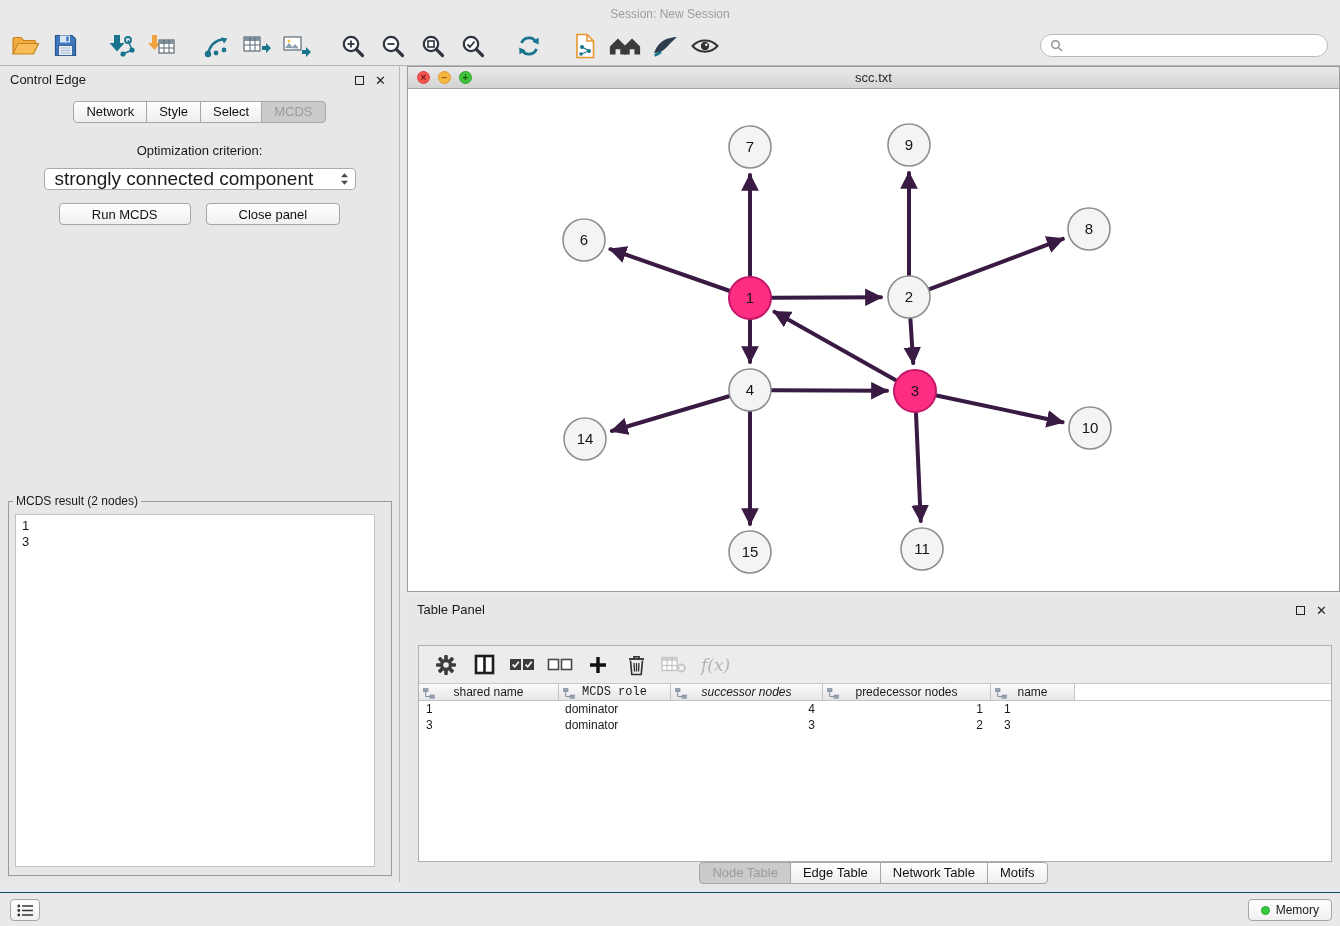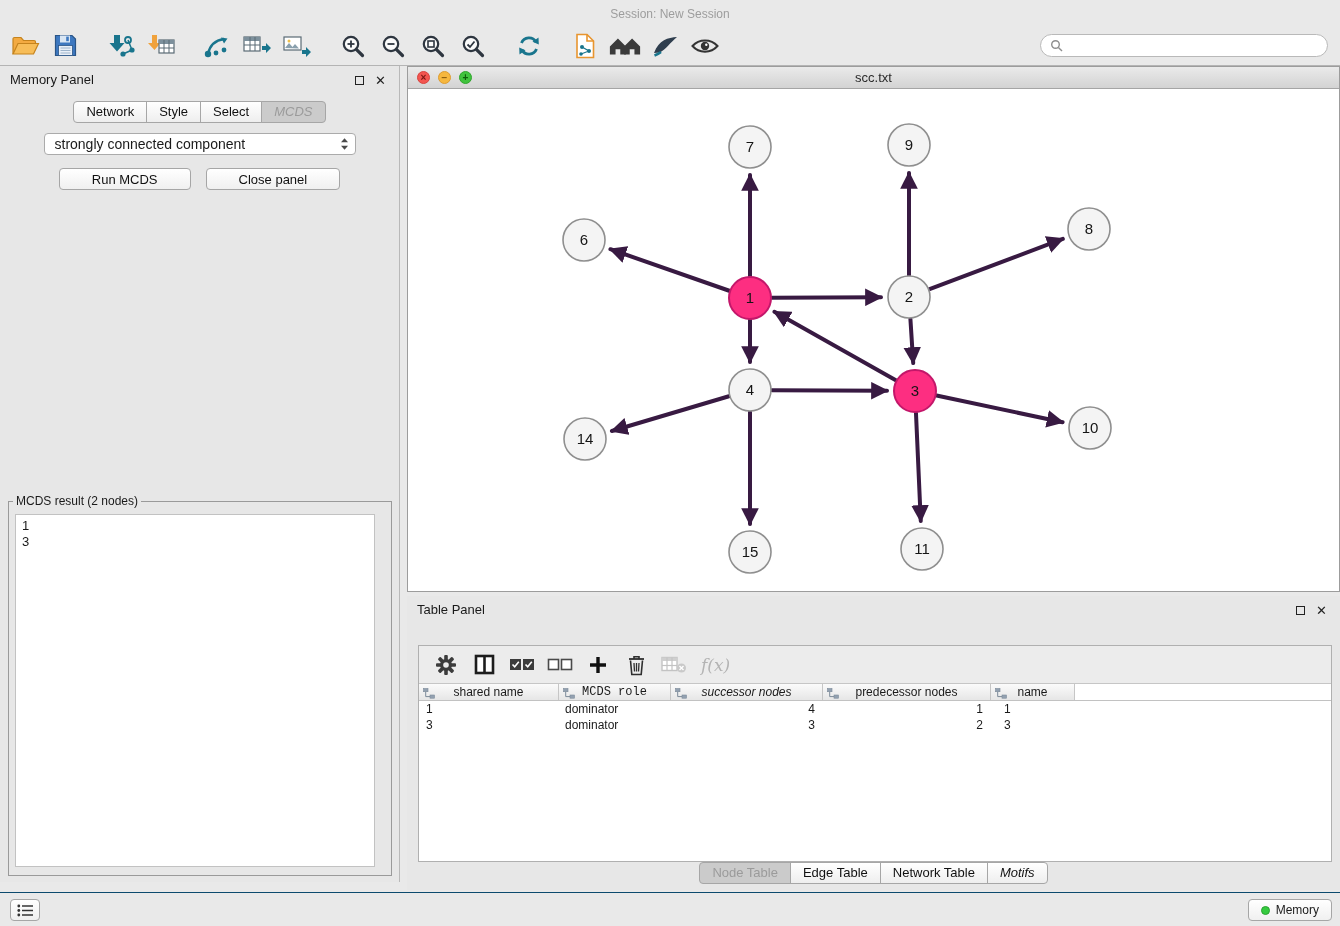--- a/index.html
+++ b/index.html
@@ -23,28 +23,28 @@
                    border-right:1px solid #b9b9b9; }
   .panel-header { position:relative; height:28px; line-height:28px; padding-left:10px; color:#1a1a1a; }
   .panel-ctrls { position:absolute; right:13px; top:0; height:28px; display:flex; align-items:center; gap:11px; }
   .float-glyph { width:9px; height:9px; border:1.5px solid #222; display:inline-block; }
   .close-glyph { font-size:13px; font-weight:bold; color:#222; line-height:1; }
 
   .tabs { display:flex; justify-content:center; }
   .tab { padding:2px 12px 3px; font-size:13px; background:linear-gradient(#ffffff,#eeeeee);
          border:1px solid #a6a6a6; margin-left:-1px; color:#111; white-space:nowrap; }
   .tab:first-child { border-radius:4px 0 0 4px; margin-left:0; }
-  .tab:last-child { border-radius:0 4px 4px 0;font-style:italic; }
+  .tab:last-child { border-radius:0 4px 4px 0; }
   .tab.active { background:#cbcbcb; color:#9b9b9b; }
   .cp-tabs-row { margin-top:7px; }
 
   .opt-label { text-align:center; margin-top:20px; }
   .dropdown { width:312px; height:22px; margin:10px auto 0; background:#fff; border:1px solid #ababab;
               border-radius:4px; display:flex; align-items:center; padding:0 6px 0 10px; }
-  .dropdown .dd-label { flex:1; font-size:14px; }
+  .dropdown .dd-label { flex:1; font-size:19px; }
   .btn-row { display:flex; justify-content:center; gap:15px; margin-top:13px; }
   .btn { height:22px; padding:0 32px; font:13px "Liberation Sans",sans-serif;
          background:linear-gradient(#ffffff,#f0f0f0); border:1px solid #a6a6a6; border-radius:4px; color:#111; }
 
   .result-fieldset { position:absolute; left:8px; top:428px; width:384px; bottom:6px; border:1px solid #9a9a9a; }
   .result-fieldset legend { font-size:12px; margin-left:4px; padding:0 3px; }
   .result-box { position:absolute; left:6px; top:6px; right:16px; bottom:8px; background:#fff;
                 border:1px solid #c2c2c2; padding:3px 6px; line-height:16px; font-size:13px; overflow:hidden; }
 
   
@@ -234,32 +234,33 @@
           <circle cx="5.5" cy="5.5" r="3.8" fill="none" stroke="#8e8e8e" stroke-width="1.4"></circle>
           <line x1="8.4" y1="8.4" x2="12" y2="12" stroke="#8e8e8e" stroke-width="1.4"></line>
         </svg>
     </span>
     <input placeholder="" style="">
   </div>
 </div>
 
 <div class="control-panel">
   <div class="panel-header">
-    <span>Memory Panel</span>
+    <span>Control Edge</span>
     <span class="panel-ctrls">
       <span class="float-glyph"></span>
       <span class="close-glyph">✕</span>
     </span>
   </div>
   <div class="tabs cp-tabs-row" id="cp-tabs">
       <div class="tab">Network</div>
       <div class="tab">Style</div>
       <div class="tab">Select</div>
       <div class="tab active">MCDS</div>
     </div>
+  <div class="opt-label">Optimization criterion:</div>
   <div class="dropdown">
     <span class="dd-label">strongly connected component</span>
     <span style="line-height:0;">
       <svg width="9" height="14" viewBox="0 0 9 14">
           <path d="M4.5 1.2 L8 5.2 H1 Z" fill="#4a4a4a"></path>
           <path d="M4.5 12.8 L1 8.8 H8 Z" fill="#4a4a4a"></path>
         </svg>
     </span>
   </div>
   <div class="btn-row">

